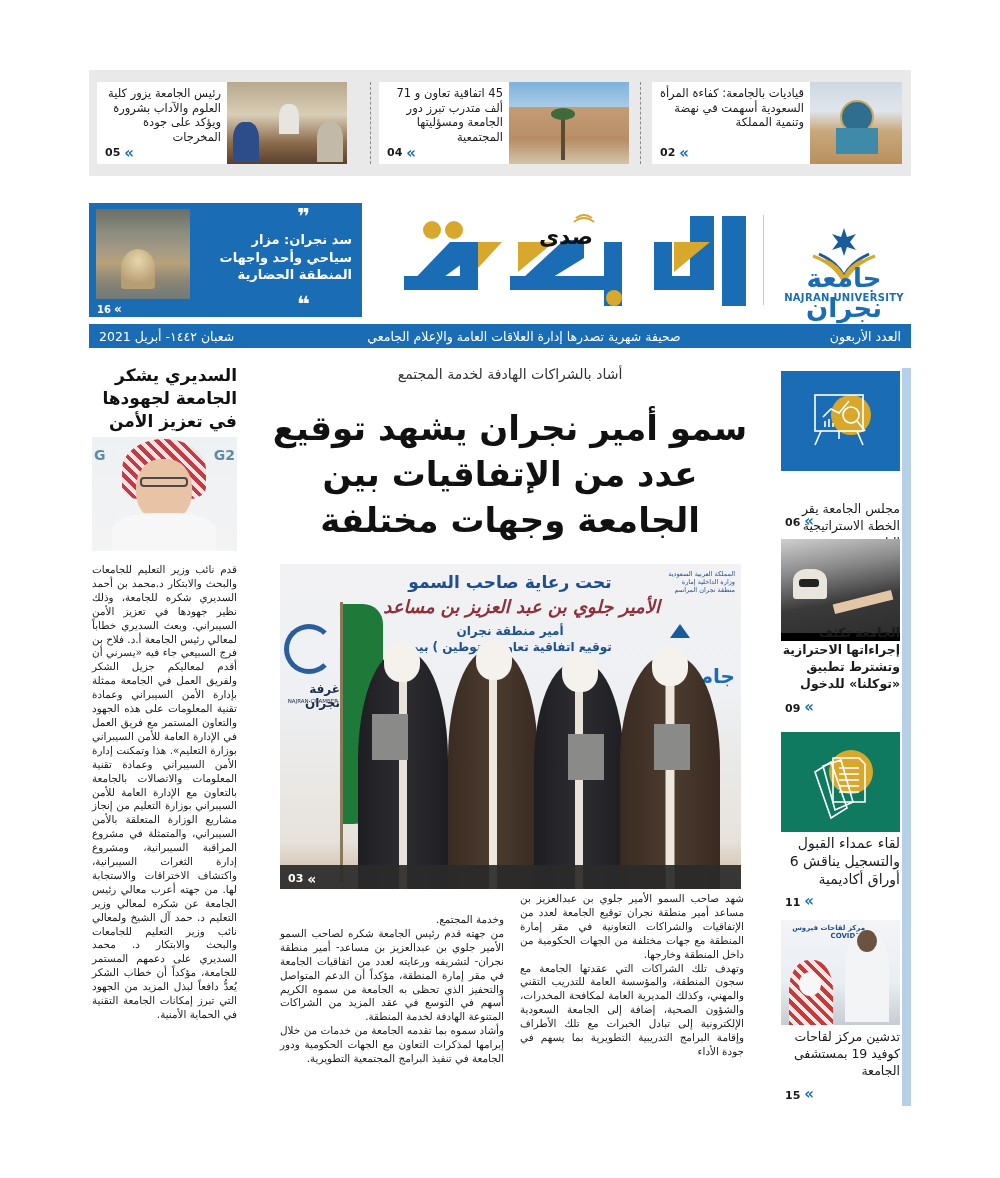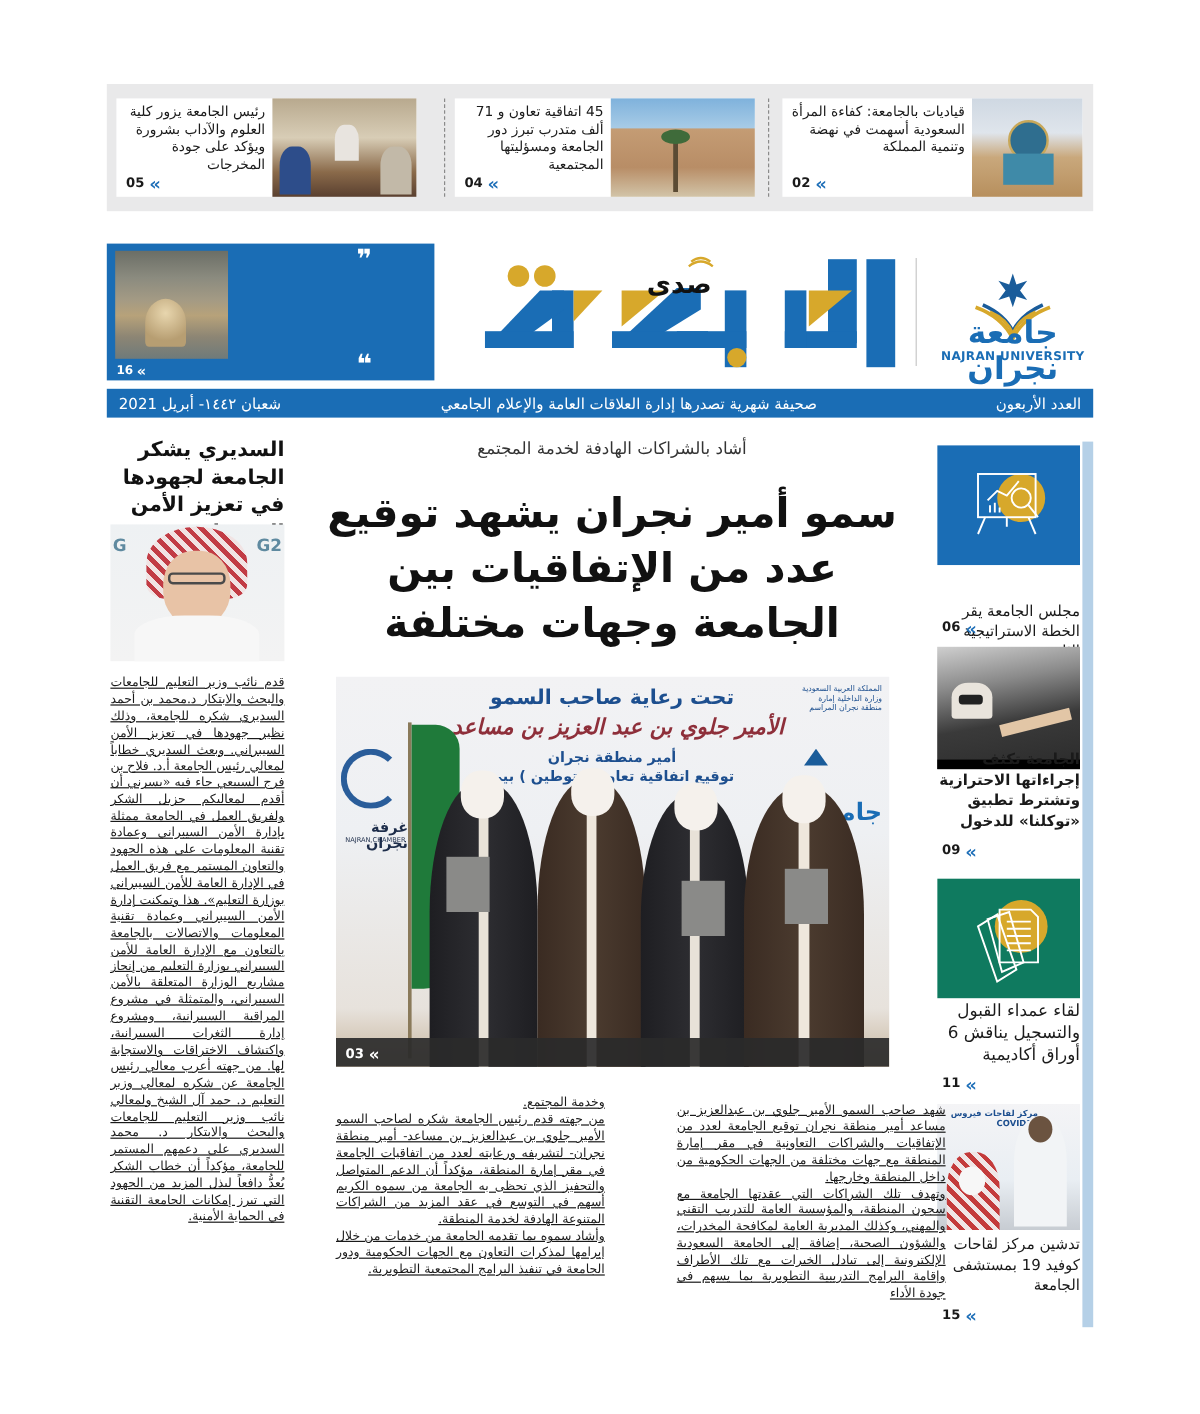--- a/index.html
+++ b/index.html
@@ -34,38 +34,38 @@
   .nu-en { position: absolute; left: 776px; top: 292px; width: 136px; text-align: center; color: #1a6db5; font-weight: bold; font-size: 10px; letter-spacing: 0.3px; }
 
   .info-bar { position: absolute; left: 89px; top: 324px; width: 822px; height: 24px; background: #1a6db5; color: #fff; display: flex; direction: rtl; align-items: center; justify-content: space-between; padding: 0 10px; font-size: 12.5px; }
   .info-bar .mid { position: absolute; left: 270px; width: 330px; text-align: center; }
 
   
   .rcol-stripe { position: absolute; left: 902px; top: 368px; width: 9px; height: 738px; background: #b5d0e7; }
   .rcard-icon { position: absolute; left: 781px; top: 371px; width: 119px; height: 100px; }
   .rtitle { position: absolute; direction: rtl; font-size: 12.5px; line-height: 17px; text-align: right; color: #1a1a1a; }
   .rtitle.bold { font-weight: bold; }
-  .rpg { position: absolute; font-size: 11px; font-weight: bold; display: flex; align-items: flex-end; gap: 4px; direction: ltr; }
+  .rpg { position: absolute; font-size: 11px; font-weight: bold; display: flex; align-items: flex-start; gap: 4px; direction: ltr; }
   .photo { position: absolute; overflow: hidden; }
 
   
   .kicker { position: absolute; left: 280px; top: 366px; width: 460px; text-align: center; direction: rtl; font-size: 14px; color: #333; }
   .headline { position: absolute; left: 270px; top: 405px; width: 480px; text-align: center; direction: rtl; font-size: 34px; font-weight: bold; line-height: 46px; color: #111; }
   .main-photo { position: absolute; left: 280px; top: 564px; width: 461px; height: 325px; background: linear-gradient(180deg, #f2f2f4 0%, #eef0f3 40%, #e7e2dc 85%, #c7b59c 100%); overflow: hidden; }
   .main-photo .caption-bar { position: absolute; left: 0; bottom: 0; width: 100%; height: 24px; background: #2a2a2a; opacity: .92; }
   .main-photo .pg03 { position: absolute; left: 8px; bottom: 4px; color: #fff; font-size: 11px; font-weight: bold; display:flex; gap:4px; align-items:center; }
   .main-photo .pg03 .chev { color:#fff; font-size: 14px; }
   .banner-t1 { position:absolute; left: 120px; top: 8px; width: 220px; text-align:center; direction: rtl; color:#1d4f8f; font-weight:bold; font-size: 17px; }
-  .banner-t2 { position:absolute; left: 90px; top: 32px; width: 290px; text-align:center; direction: rtl; color:#8e2f3a; font-weight:bold; font-size: 18px; font-style: italic; }
+  .banner-t2 { position:absolute; left: 90px; top: 32px; width: 290px; direction: rtl; color:#8e2f3a; font-weight:bold; font-size: 18px; font-style: italic; }
   .banner-t3 { position:absolute; left: 120px; top: 60px; width: 220px; text-align:center; direction: rtl; color:#1d4f8f; font-weight:bold; font-size: 12px; }
   .banner-t4 { position:absolute; left: 110px; top: 76px; width: 240px; text-align:center; direction: rtl; color:#1d4f8f; font-weight:bold; font-size: 12px; }
   .banner-corner { position:absolute; right: 6px; top: 6px; width: 70px; direction: rtl; color:#1d4f8f; font-size: 6.5px; line-height: 8px; text-align: right; }
 
   .body-col { position: absolute; direction: rtl; text-align: justify; text-align-last: right; font-size: 10.4px; line-height: 13.9px; color: #1a1a1a; font-family: "DejaVu Serif", "Liberation Serif", serif; }
-  .body-col p { margin: 0; text-decoration: underline; }
+  .body-col p { margin: 0; }
 
   
   .lhead { position: absolute; left: 85px; top: 364px; width: 152px; text-align: right; direction: rtl; font-size: 17px; font-weight: bold; line-height: 23px; color: #111; }
   .lphoto { position: absolute; left: 92px; top: 437px; width: 145px; height: 114px; overflow: hidden; background: linear-gradient(180deg, #eef1f3 0%, #f3f3f3 100%); }
 </style>
 </head>
 <body>
 
 <div class="teasers">
 
@@ -111,20 +111,21 @@
           <span>05</span>
           <span class="chev">«</span>
         </div>
     </div>
   </div>
 </div>
 
 <div class="feature-box">
   <div class="fimg"></div>
   <div class="q1">❞</div>
+  <div class="ftext">سد نجران: مزار سياحي وأحد واجهات المنطقة الحضارية</div>
   <div class="q2">❝</div>
   <div class="fpg">
       <span>16</span>
       <span class="chev">«</span>
     </div>
 </div>
 
 <svg class="logo-main" viewBox="0 0 345 102" xmlns="http://www.w3.org/2000/svg">
 
   <g fill="#1a6db5">
@@ -271,21 +272,21 @@
   <div style="position:absolute;left:372px;top:82px;width:36px;height:40px;border-radius:45%;background:#f5f1ec;"></div>
   <div style="position:absolute;left:374px;top:160px;width:36px;height:46px;background:#8a8a88;"></div>
 
   <div class="caption-bar"></div>
   <div class="pg03">
       <span>03</span>
       <span class="chev">«</span>
     </div>
 </div>
 
-<div class="body-col" style="left:520px;top:919px;width:224px;margin-left:44px;">
+<div class="body-col" style="left:520px;top:892px;width:224px;">
   <p>شهد صاحب السمو الأمير جلوي بن عبدالعزيز بن مساعد أمير منطقة نجران توقيع الجامعة لعدد من الإتفاقيات والشراكات التعاونية في مقر إمارة المنطقة مع جهات مختلفة من الجهات الحكومية من داخل المنطقة وخارجها.</p>
   <p>وتهدف تلك الشراكات التي عقدتها الجامعة مع سجون المنطقة، والمؤسسة العامة للتدريب التقني والمهني، وكذلك المديرية العامة لمكافحة المخدرات، والشؤون الصحية، إضافة إلى الجامعة السعودية الإلكترونية إلى تبادل الخبرات مع تلك الأطراف وإقامة البرامج التدريبية التطويرية بما يسهم في جودة الأداء</p>
 </div>
 <div class="body-col" style="left:280px;top:913px;width:224px;">
   <p>وخدمة المجتمع.</p>
   <p>من جهته قدم رئيس الجامعة شكره لصاحب السمو الأمير جلوي بن عبدالعزيز بن مساعد- أمير منطقة نجران- لتشريفه ورعايته لعدد من اتفاقيات الجامعة في مقر إمارة المنطقة، مؤكداً أن الدعم المتواصل والتحفيز الذي تحظى به الجامعة من سموه الكريم أسهم في التوسع في عقد المزيد من الشراكات المتنوعة الهادفة لخدمة المنطقة.</p>
   <p>وأشاد سموه بما تقدمه الجامعة من خدمات من خلال إبرامها لمذكرات التعاون مع الجهات الحكومية ودور الجامعة في تنفيذ البرامج المجتمعية التطويرية.</p>
 </div>
 
 <div class="lhead">السديري يشكر الجامعة لجهودها في تعزيز الأمن السيبراني</div>

